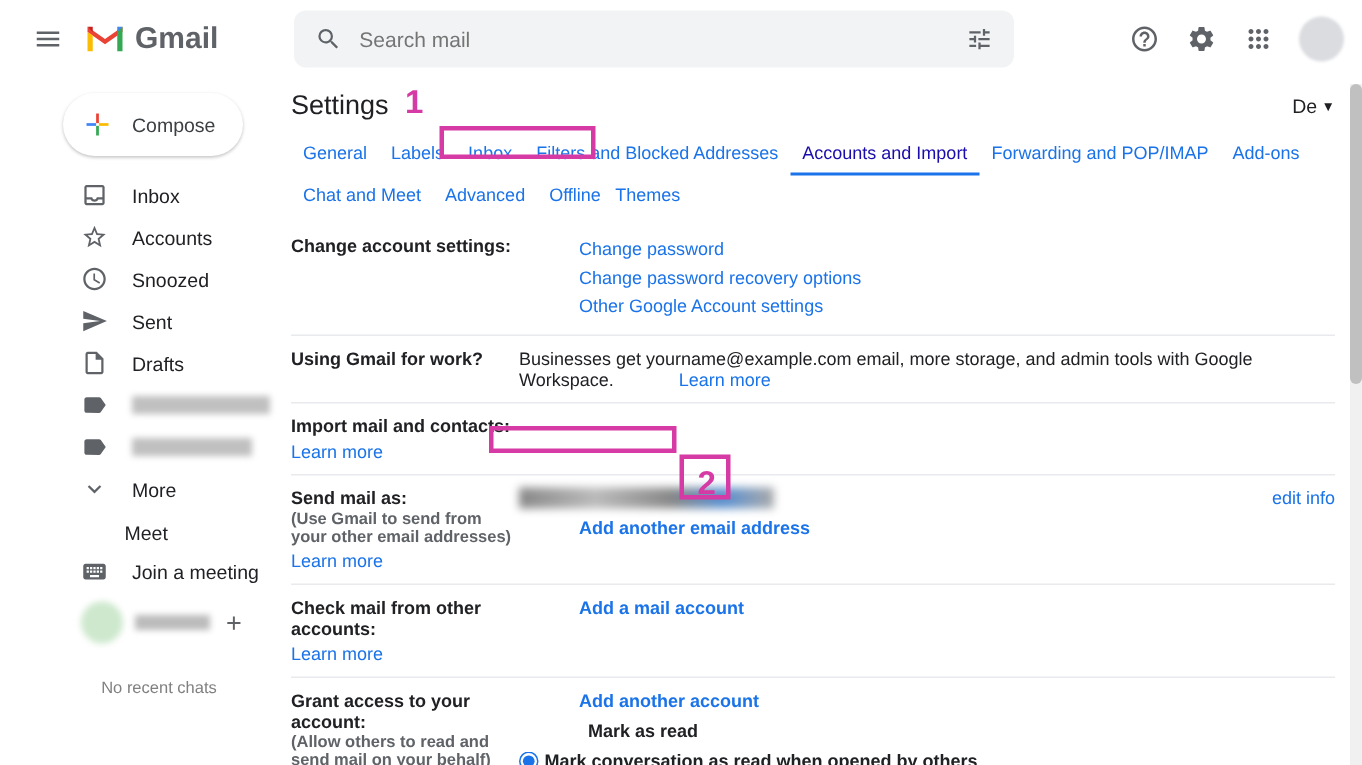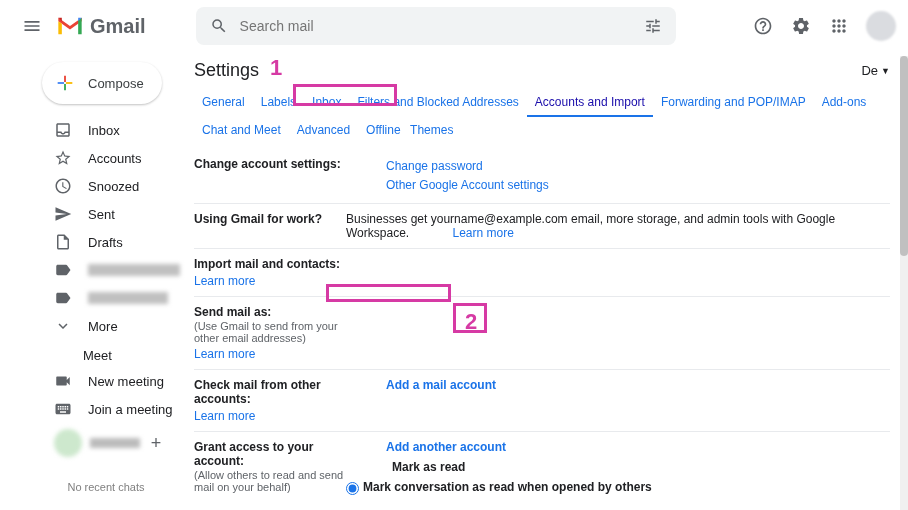--- a/index.html
+++ b/index.html
@@ -42,21 +42,21 @@
     .lang-select { font-size: 13px; color: #202124; display: flex; align-items: center; gap: 3px; cursor: pointer; }
     
     .tabs { display: flex; flex-wrap: wrap; gap: 0; margin-bottom: 6px; }
     .tab { padding: 6px 8px; font-size: 12px; color: #1a73e8; cursor: pointer; white-space: nowrap; }
     .tab.active { color: #1a0dab; border-bottom: 2px solid #1a73e8; }
     
     .settings-section { display: flex; padding: 8px 0; border-bottom: 1px solid #e8eaed; font-size: 12px; }
     .settings-section.no-border { border-bottom: none; }
     .section-left { width: 152px; flex-shrink: 0; color: #202124; }
     .section-left b { font-weight: 600; font-size: 12px; }
-    .section-left .subtext { font-size: 11px; color: #5f6368; font-weight: 400; display: block; margin-top: 1px; }
+    .section-left .subtext { font-size: 11px; color: #5f6368; font-weight: 700; display: block; margin-top: 1px; }
     .section-left a { color: #1a73e8; text-decoration: none; font-size: 12px; display: block; margin-top: 3px; }
     .section-right { flex: 1; }
     .section-right a { color: #1a73e8; text-decoration: none; font-size: 12px; margin-left: 40px; }
     .section-right a.bold { font-weight: 600; }
     .action-link { color: #1a73e8; text-decoration: none; font-size: 12px; display: block; line-height: 1.6; }
     .edit-info { float: right; color: #1a73e8; font-size: 12px; text-decoration: none; }
     .blurred-email { display: inline-block; height: 14px; width: 170px; filter: blur(3px); background: linear-gradient(90deg, #888 0%, #bbb 30%, #888 60%, #5a90d0 80%, #aaa 100%); vertical-align: middle; }
     
     .radio-group { margin-top: 6px; font-size: 12px; }
     .radio-group label { display: block; margin-bottom: 3px; cursor: pointer; }
@@ -189,28 +189,20 @@
     <div class="nav-item">
         <span class="nav-icon">
           <svg viewBox="0 0 24 24">
             <path d="M16.59 8.59L12 13.17 7.41 8.59 6 10l6 6 6-6z"></path>
           </svg>
         </span>
         <span>More</span>
       </div>
     
     <div class="section-header">Meet</div>
-    <div class="nav-item">
-        <span class="nav-icon">
-          <svg viewBox="0 0 24 24">
-            <path d="M17 10.5V7c0-.55-.45-1-1-1H4c-.55 0-1 .45-1 1v10c0 .55.45 1 1 1h12c.55 0 1-.45 1-1v-3.5l4 4v-11l-4 4z"></path>
-          </svg>
-        </span>
-        <span>New meeting</span>
-      </div>
     <div class="nav-item">
         <span class="nav-icon">
           <svg viewBox="0 0 24 24">
             <path d="M20 5H4c-1.1 0-2 .9-2 2v10c0 1.1.9 2 2 2h16c1.1 0 2-.9 2-2V7c0-1.1-.9-2-2-2zm-9 3h2v2h-2zm0 3h2v2h-2zM8 8h2v2H8zm0 3h2v2H8zm-1 2H5v-2h2zm0-3H5V8h2zm9 7H8v-2h8zm0-4h-2v-2h2zm0-3h-2V8h2zm3 3h-2v-2h2zm0-3h-2V8h2z"></path>
           </svg>
         </span>
         <span>Join a meeting</span>
       </div>
     
     <div class="hangouts-row">
@@ -247,20 +239,21 @@
       <div class="tab">Chat and Meet</div>
       <div class="tab">Advanced</div>
       <div class="tab" style="width:100%;max-width:44px">Offline</div>
       <div class="tab">Themes</div>
     </div>
 
     <div class="settings-section">
       <div class="section-left"><b>Change account settings:</b></div>
       <div class="section-right">
         <a href="#" class="action-link">Change password</a>
+        <a href="#" class="action-link">Change password recovery options</a>
         <a href="#" class="action-link">Other Google Account settings</a>
       </div>
     </div>
 
     <div class="settings-section">
       <div class="section-left"><b>Using Gmail for work?</b></div>
       <div class="section-right">
         <span>Businesses get yourname@example.com email, more storage, and admin tools with Google Workspace. </span><a href="#">Learn more</a>
       </div>
     </div>
@@ -270,20 +263,25 @@
         <b>Import mail and contacts:</b>
         <a href="#">Learn more</a>
       </div>
     </div>
 
     <div class="settings-section">
       <div class="section-left">
         <b>Send mail as:</b>
         <span class="subtext">(Use Gmail to send from your other email addresses)</span>
         <a href="#">Learn more</a>
+      </div>
+      <div class="section-right">
+        <a href="#" class="edit-info">edit info</a>
+        <span class="blurred-email"></span><br>
+        <a href="#" class="bold" style="display:inline-block;margin-top:6px">Add another email address</a>
       </div>
     </div>
 
     <div class="settings-section">
       <div class="section-left">
         <b>Check mail from other accounts:</b>
         <a href="#">Learn more</a>
       </div>
       <div class="section-right">
         <a href="#" class="bold">Add a mail account</a>

